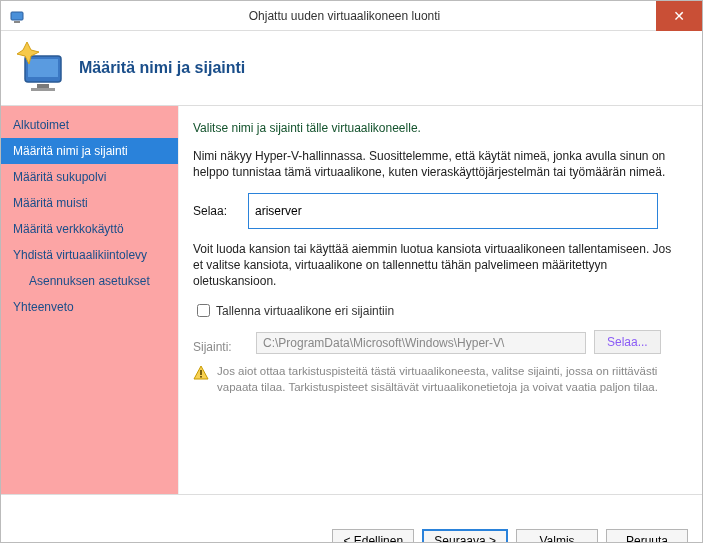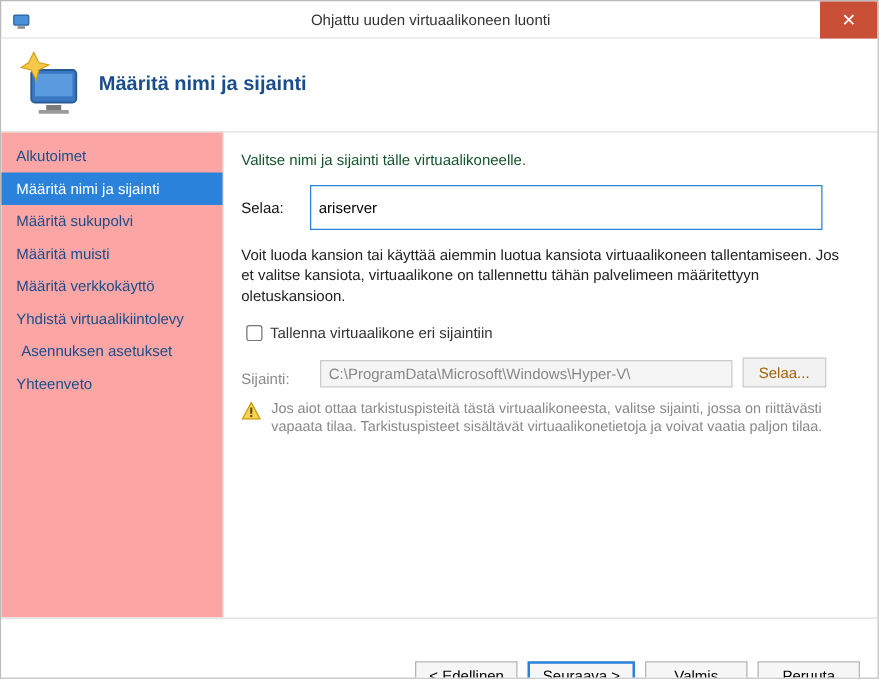--- a/index.html
+++ b/index.html
@@ -77,21 +77,21 @@
     padding: 6px 12px;
     color: #1a4e8a;
     cursor: pointer;
     white-space: nowrap;
   }
   .sidebar-item.selected {
     background: #2a82da;
     color: #fff;
   }
   .sidebar-sub {
-    padding-left: 16px;
+    padding-left: 28px;
   }
   .content {
     flex: 1;
     padding: 14px 18px 12px 14px;
     color: #333;
     display: flex;
     flex-direction: column;
     min-width: 0;
   }
   .content p { margin: 0 0 12px 0; line-height: 1.35; }
@@ -133,21 +133,21 @@
     height: 22px;
     padding: 0 6px;
     font-size: 12px;
     max-width: 330px;
   }
   .browse-btn {
     height: 24px;
     padding: 0 12px;
     border: 1px solid #ccc;
     background: #f2f2f2;
-    color: #a16207;
+    color: #8b5cf6;
     font-size: 12px;
   }
   .warn-row {
     display: flex;
     gap: 8px;
     color: #888;
     font-size: 11.5px;
     line-height: 1.35;
   }
   .warn-icon {
@@ -216,20 +216,21 @@
     <div class="sidebar-item">Määritä sukupolvi</div>
     <div class="sidebar-item">Määritä muisti</div>
     <div class="sidebar-item">Määritä verkkokäyttö</div>
     <div class="sidebar-item">Yhdistä virtuaalikiintolevy</div>
     <div class="sidebar-item sidebar-sub">Asennuksen asetukset</div>
     <div class="sidebar-item">Yhteenveto</div>
   </div>
 
   <div class="content">
     <p class="instr">Valitse nimi ja sijainti tälle virtuaalikoneelle.</p>
+    <p class="hint">Nimi näkyy Hyper-V-hallinnassa. Suosittelemme, että käytät nimeä, jonka avulla sinun on helppo tunnistaa tämä virtuaalikone, kuten vieraskäyttöjärjestelmän tai työmäärän nimeä.</p>
 
     <div class="name-row">
       <span class="name-label">Selaa:</span>
       <input class="name-input" type="text" value="ariserver" style="">
     </div>
 
     <p class="hint">Voit luoda kansion tai käyttää aiemmin luotua kansiota virtuaalikoneen tallentamiseen. Jos et valitse kansiota, virtuaalikone on tallennettu tähän palvelimeen määritettyyn oletuskansioon.</p>
 
     <div class="chk-row">
       <input type="checkbox" style="">

